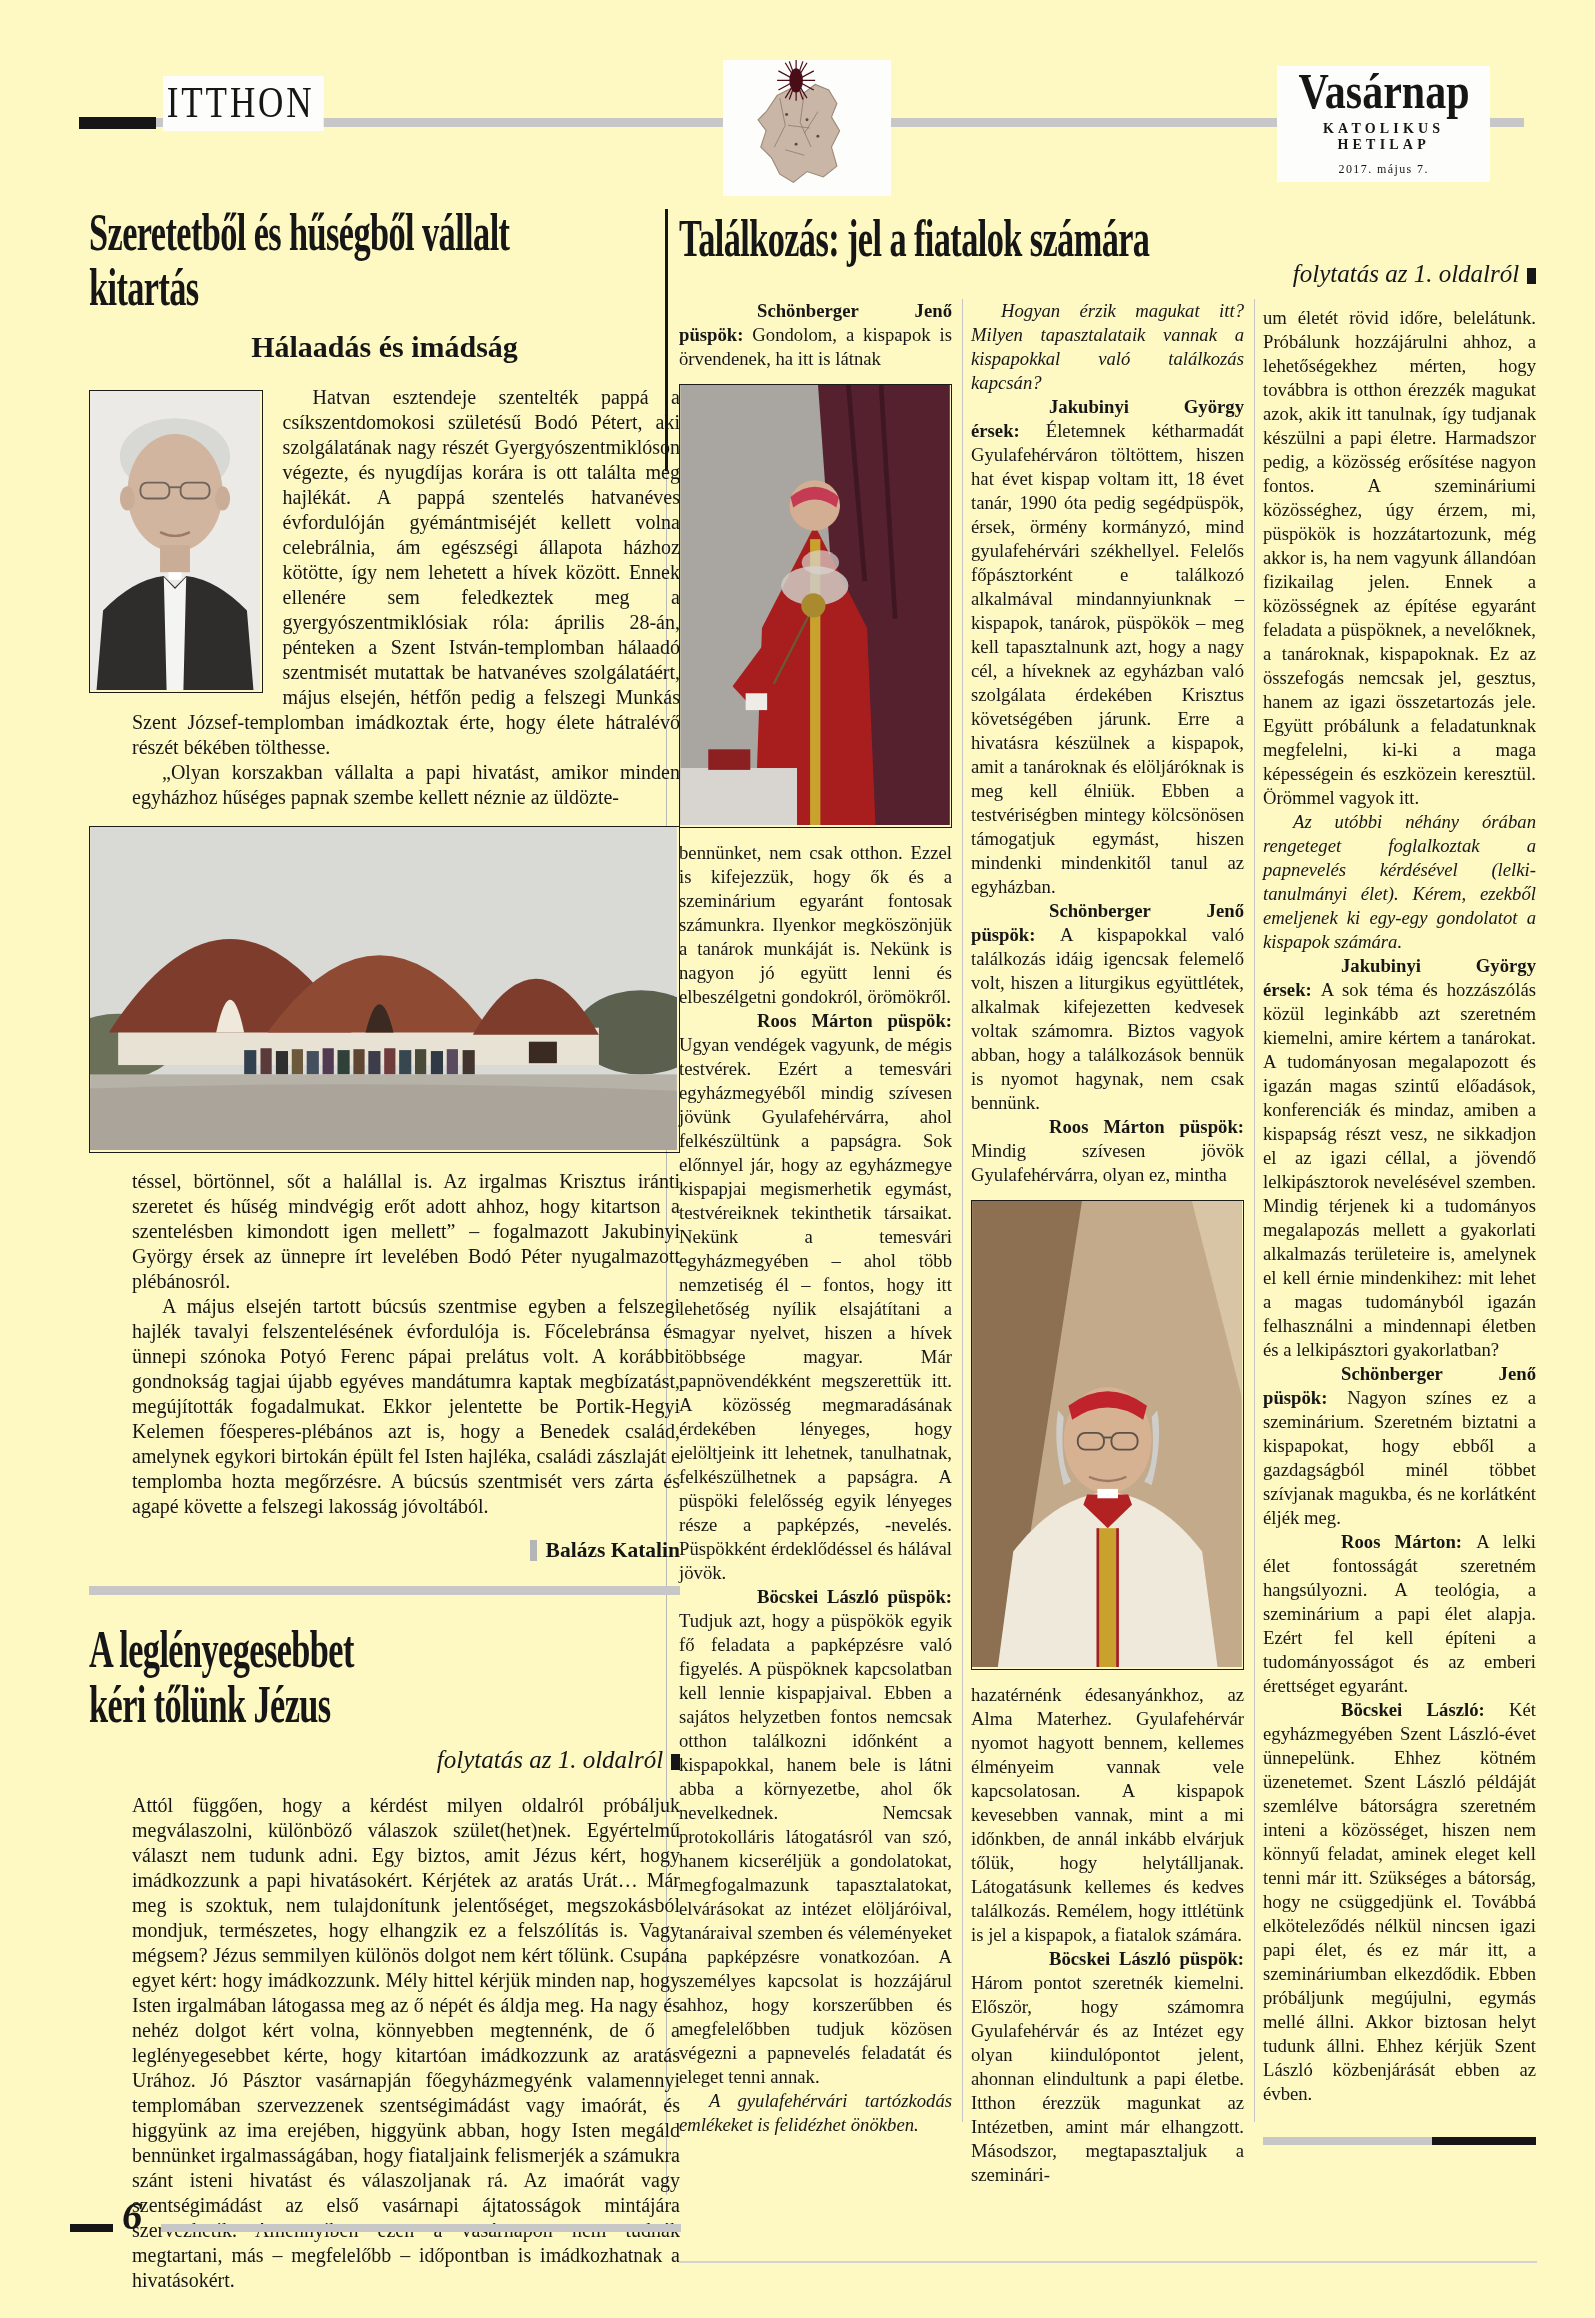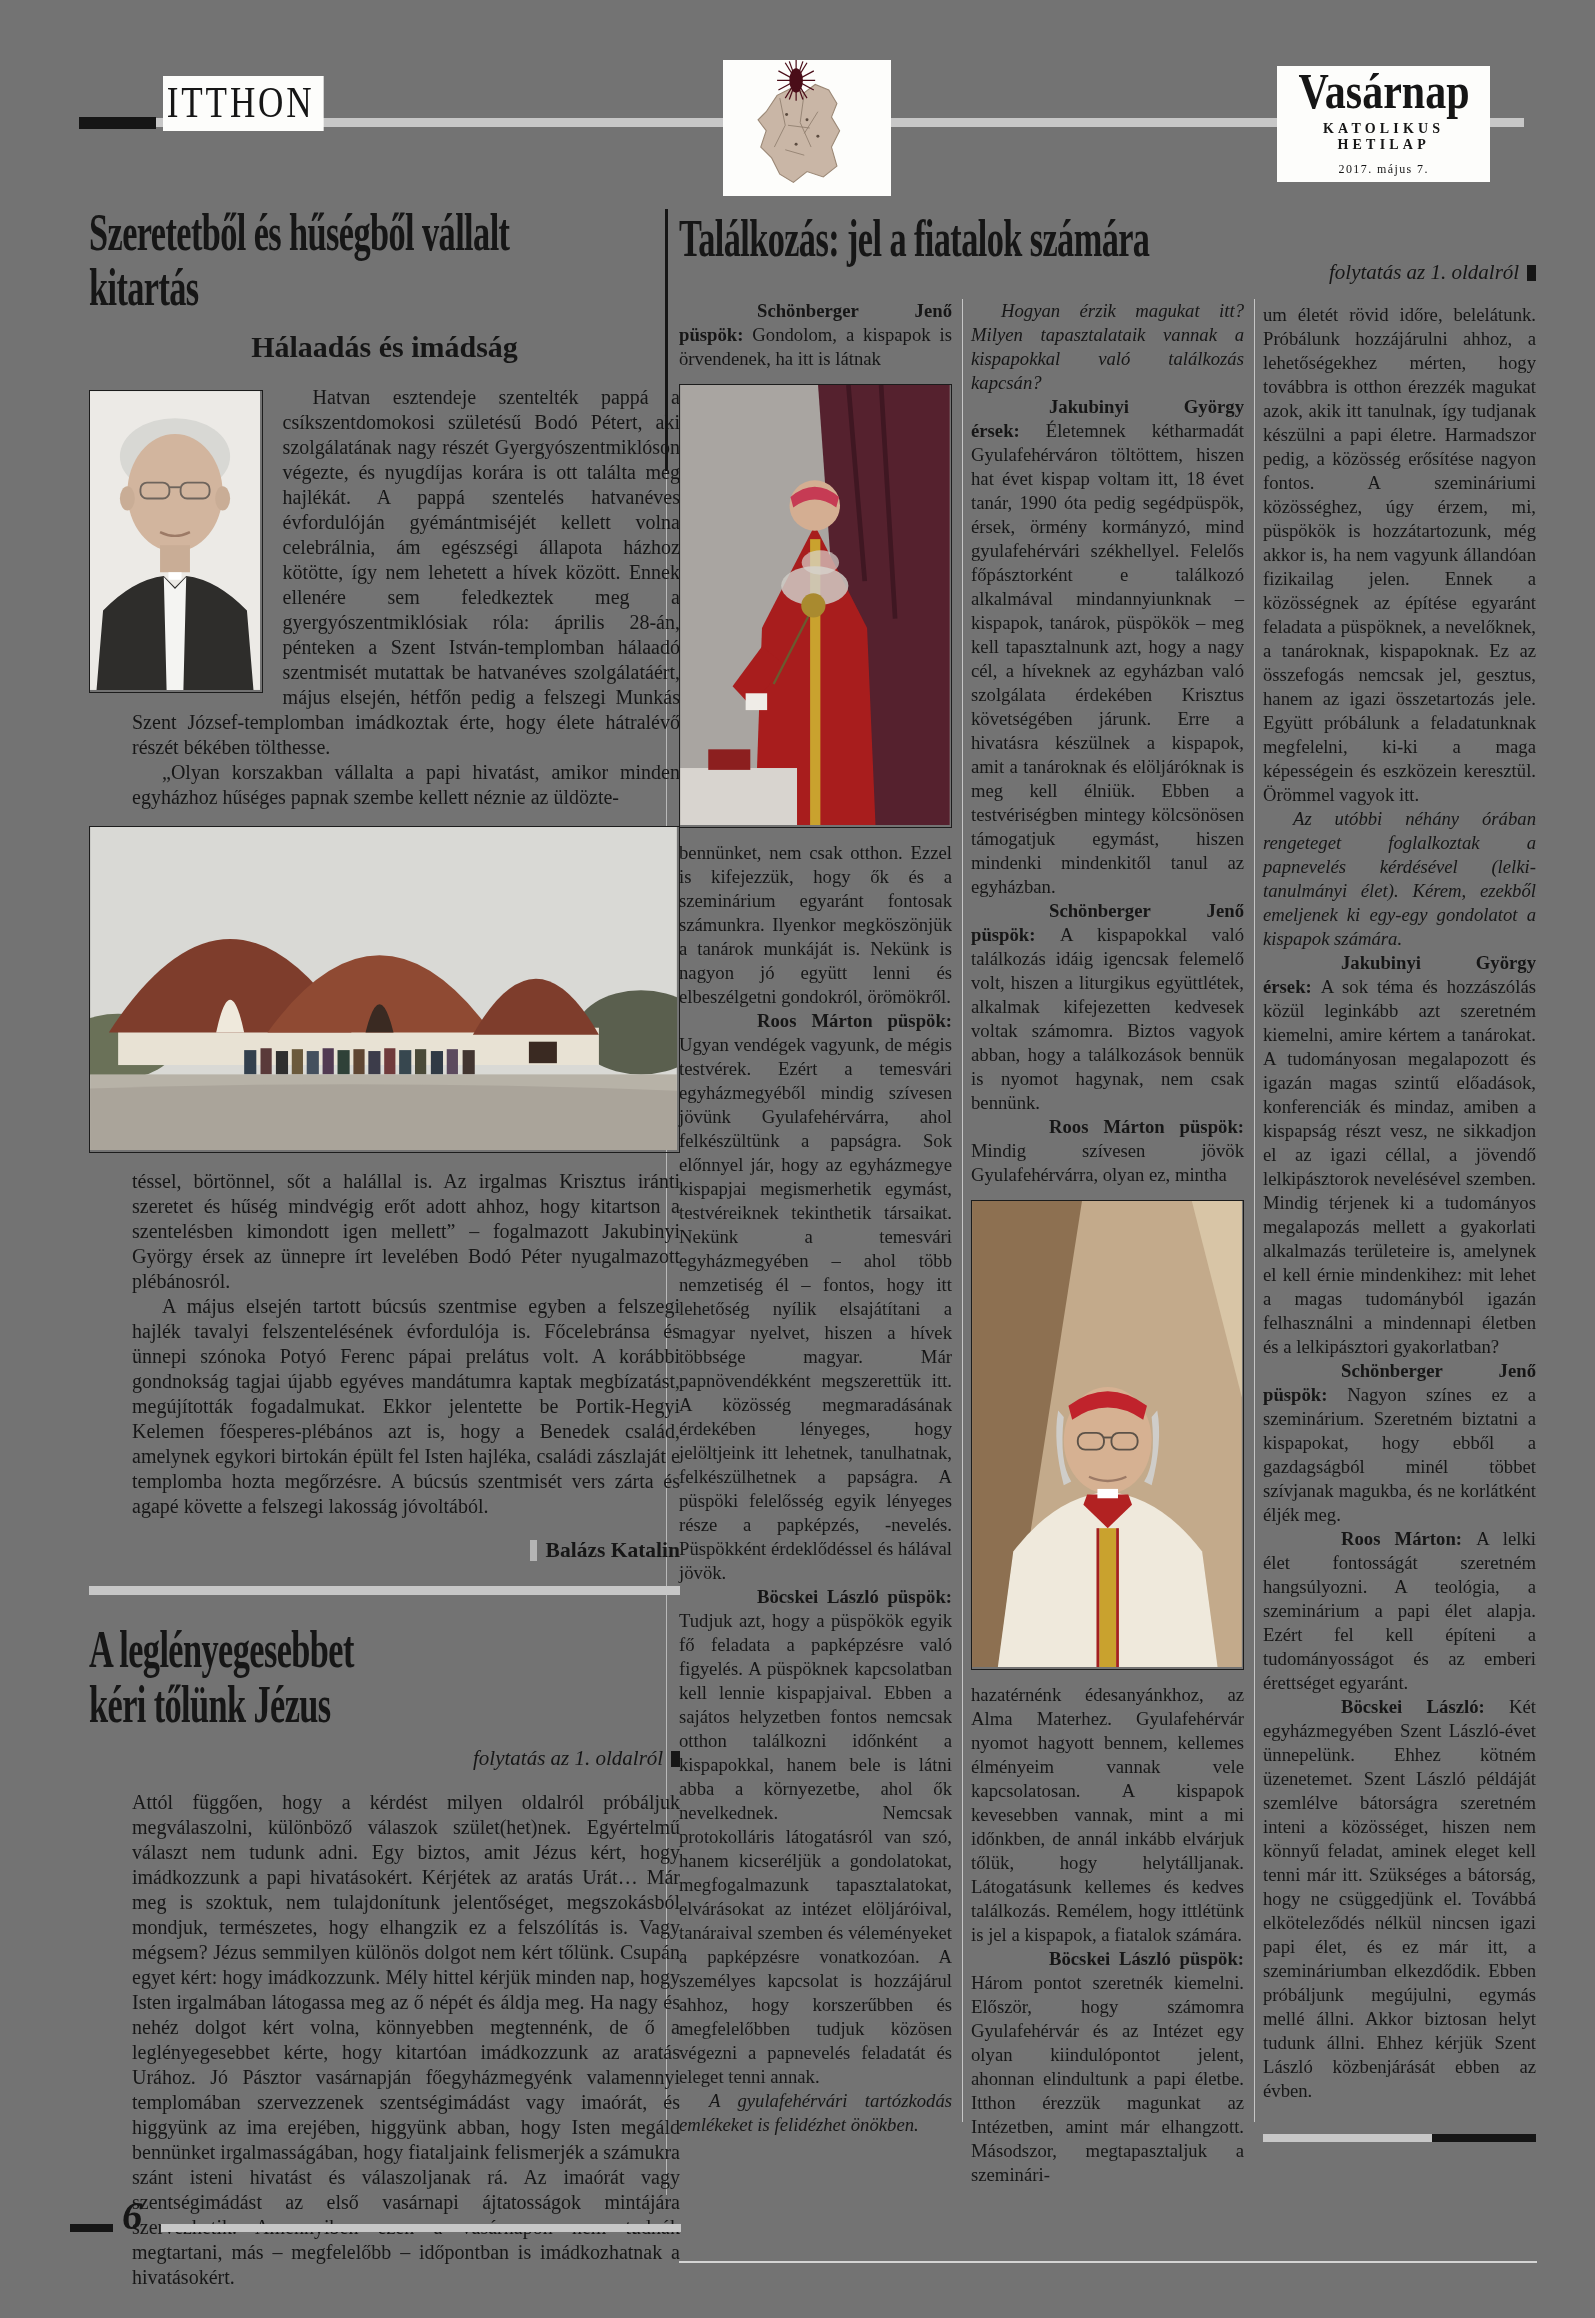--- a/index.html
+++ b/index.html
@@ -1,16 +1,16 @@
 <!DOCTYPE html>
 <html style="font-size:7.5px"><head>
 <meta charset="utf-8">
 <style>
   html,body{margin:0;padding:0;background:#e9e9e9;}
-  .page{position:relative;width:1595px;height:2319px;background:#737373;overflow:hidden;
+  .page{position:relative;width:1595px;height:2319px;background:#fef9c3;overflow:hidden;
         font-family:"Liberation Serif",serif;color:#161616;}
 
   
   .band{position:absolute;left:79px;top:118px;width:1445px;height:9.3px;background:#c7c7c7;}
   .band-black{position:absolute;left:79px;top:117px;width:77px;height:11.7px;background:#161616;}
   .section-label{position:absolute;left:163px;top:76px;font-size:45px;letter-spacing:3.7px;
         background:#fdfdfb;padding:0 12px 2.8px 4.7px;transform:scaleX(.78);transform-origin:0 0;white-space:nowrap;}
   .map-wrap{position:absolute;left:723px;top:60px;width:168px;height:136px;background:#fdfdfb;}
   .logo{position:absolute;left:1277px;top:66px;width:206px;text-align:center;background:#fdfdfb;padding:0 3.7px 4.7px;}
   .masthead{font-weight:bold;font-size:50px;line-height:1;transform:scaleX(.84);transform-origin:50% 0;white-space:nowrap;}
@@ -31,21 +31,21 @@
   
   .left-col{position:absolute;left:89px;top:205px;width:591px;}
   .subtitle{font-weight:bold;font-size:30px;line-height:1.18;margin-top:14px;text-align:center;}
   .left-body{margin-top:20.6px;}
   figure{margin:0;padding:0;}
   .portrait-fig{float:left;width:174px;height:303px;margin:4.7px 19.6px 8.4px 0;border:1.9px solid #1c1c1c;box-sizing:border-box;}
   .church-fig{clear:both;width:591px;height:327px;border:1.9px solid #1c1c1c;box-sizing:border-box;margin:16px 0;}
   .byline{text-align:right;font-weight:bold;font-size:21.5px;margin-top:18.7px;}
   .byline .bar{display:inline-block;width:7.5px;height:20.6px;background:#b5b5b5;vertical-align:-3.7px;margin-right:8.4px;}
   .sep{height:8.4px;background:#c7c7c7;margin:23.4px 0 27px;}
-  .cont-note{text-align:right;font-style:italic;font-size:21px;margin:14px 0 18.7px;}
+  .cont-note{text-align:right;font-style:italic;font-size:25px;margin:14px 0 18.7px;}
   .cont-note .sq{display:inline-block;width:9.3px;height:16px;background:#161616;margin-left:7.5px;vertical-align:-1.9px;}
 
   
   .divider-v{position:absolute;left:666px;top:209px;width:1.4px;height:1986px;background:#b9b9b9;}
   .divider-v-black{position:absolute;left:665px;top:209px;width:3.3px;height:262px;background:#161616;}
   .r-title{position:absolute;left:679px;top:211px;}
   .gutter{position:absolute;top:299px;width:0.9px;height:1823px;background:#c6c6c6;}
   .g1{left:962px;} .g2{left:1254px;}
   .rcol{position:absolute;width:273px;}
   .col1{left:679px;top:299px;} .col2{left:971px;top:299px;} .col3{left:1263px;top:260px;}

